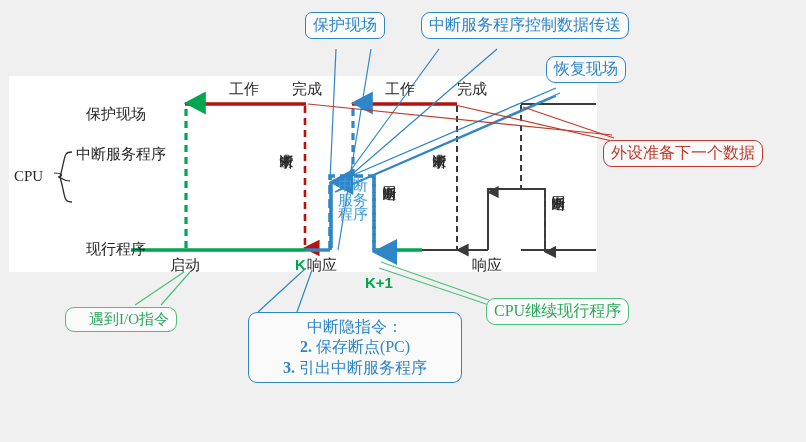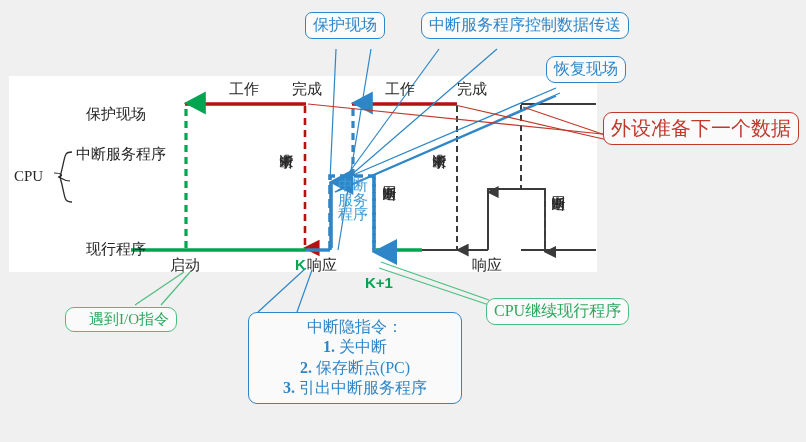--- a/index.html
+++ b/index.html
@@ -157,32 +157,28 @@
   <div class="lbl" style="left:307px;top:256px;font-size:15px;">响应</div>
   <div class="kmark" style="left:365px;top:256px;font-size:15px;margin-top:18px;">K+1</div>
   <div class="lbl" style="left:472px;top:256px;font-size:15px;">响应</div>
 
   <div class="callout" style="left:305px;top:12px;font-size:16px;border-radius:7px;">保护现场</div>
 
   <div class="callout" style="left:546px;top:56px;font-size:16px;">恢复现场</div>
 
   <div class="callout" style="left:421px;top:12px;font-size:16px;">中断服务程序控制数据传送</div>
 
-  <div class="callout red" style="left:603px;top:112px;font-size:20px;">外设准备下一个数据</div>
+  <div class="callout red" style="left:603px;top:140px;font-size:16px;">外设准备下一个数据</div>
 
   <div class="callout green" style="left:65px;top:307px;font-size:15px;padding-left:23px;">遇到I/O指令</div>
 
   <div class="callout green" style="left:486px;top:298px;font-size:16px;">CPU继续现行程序</div>
 
   <div class="callout multi" style="left:248px;top:312px;width:214px;font-size:16px;padding:4px 9px;text-align:center;">
     <div>中断隐指令：</div>
-    <div>
-      <span class="num">1.</span>
-      <span>关中断</span>
-    </div>
     <div>
       <span class="num">2.</span>
       <span>保存断点(PC)</span>
     </div>
     <div>
       <span class="num">3.</span>
       <span>引出中断服务程序</span>
     </div>
   </div>
 

